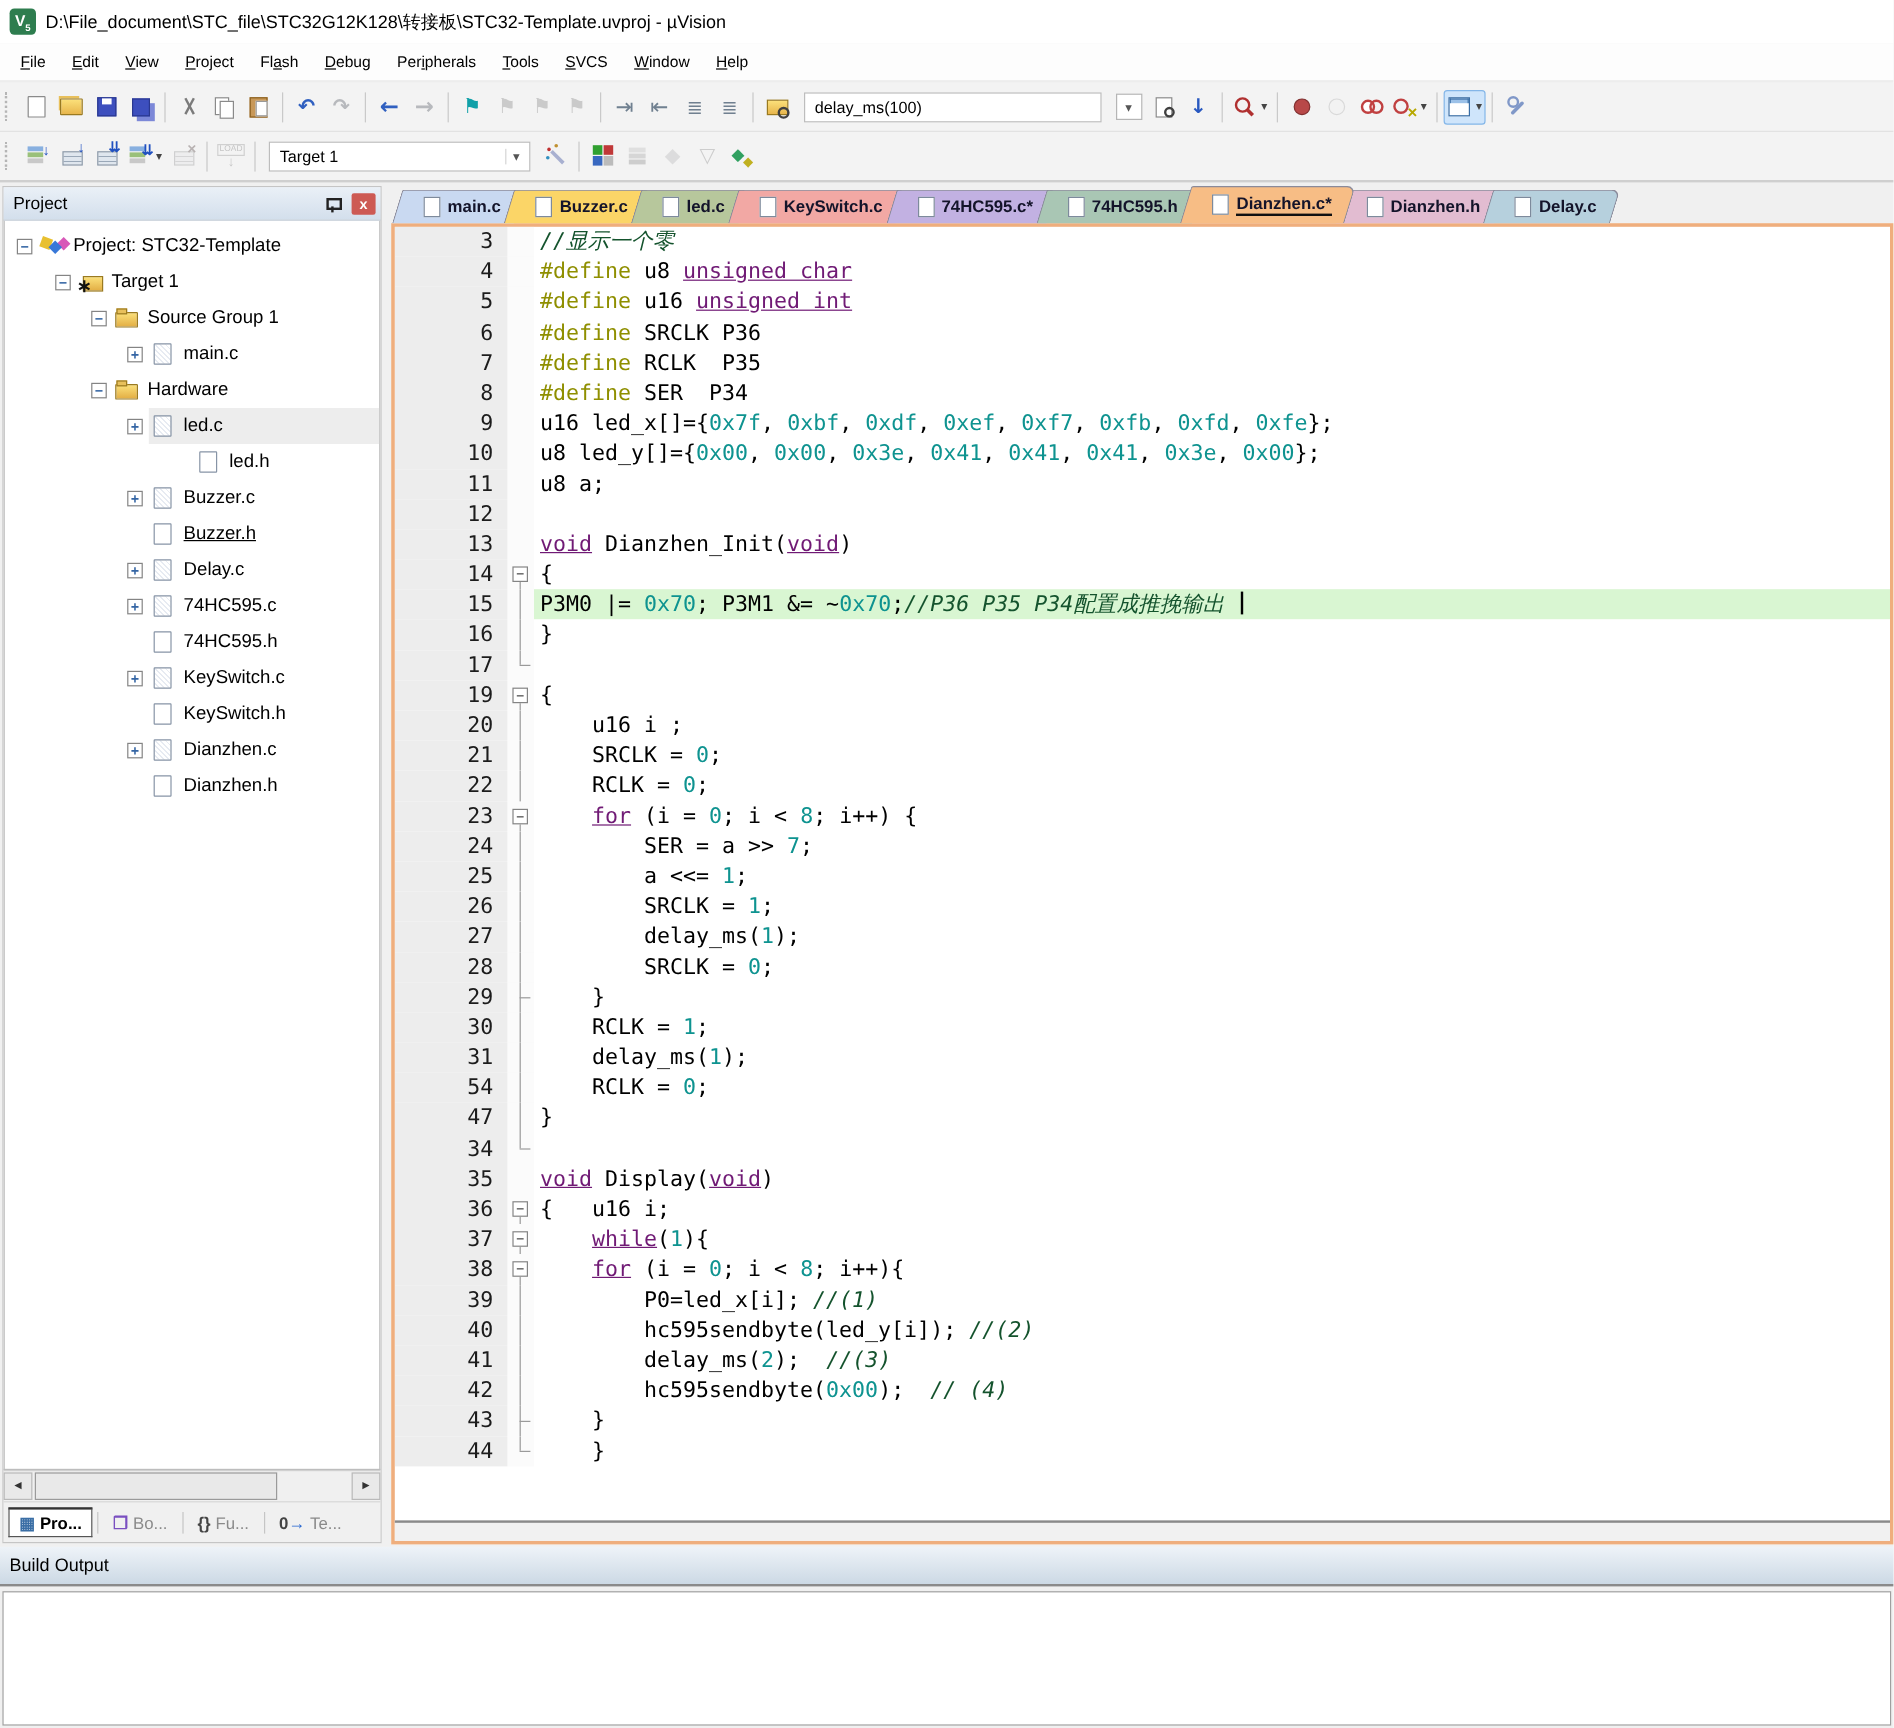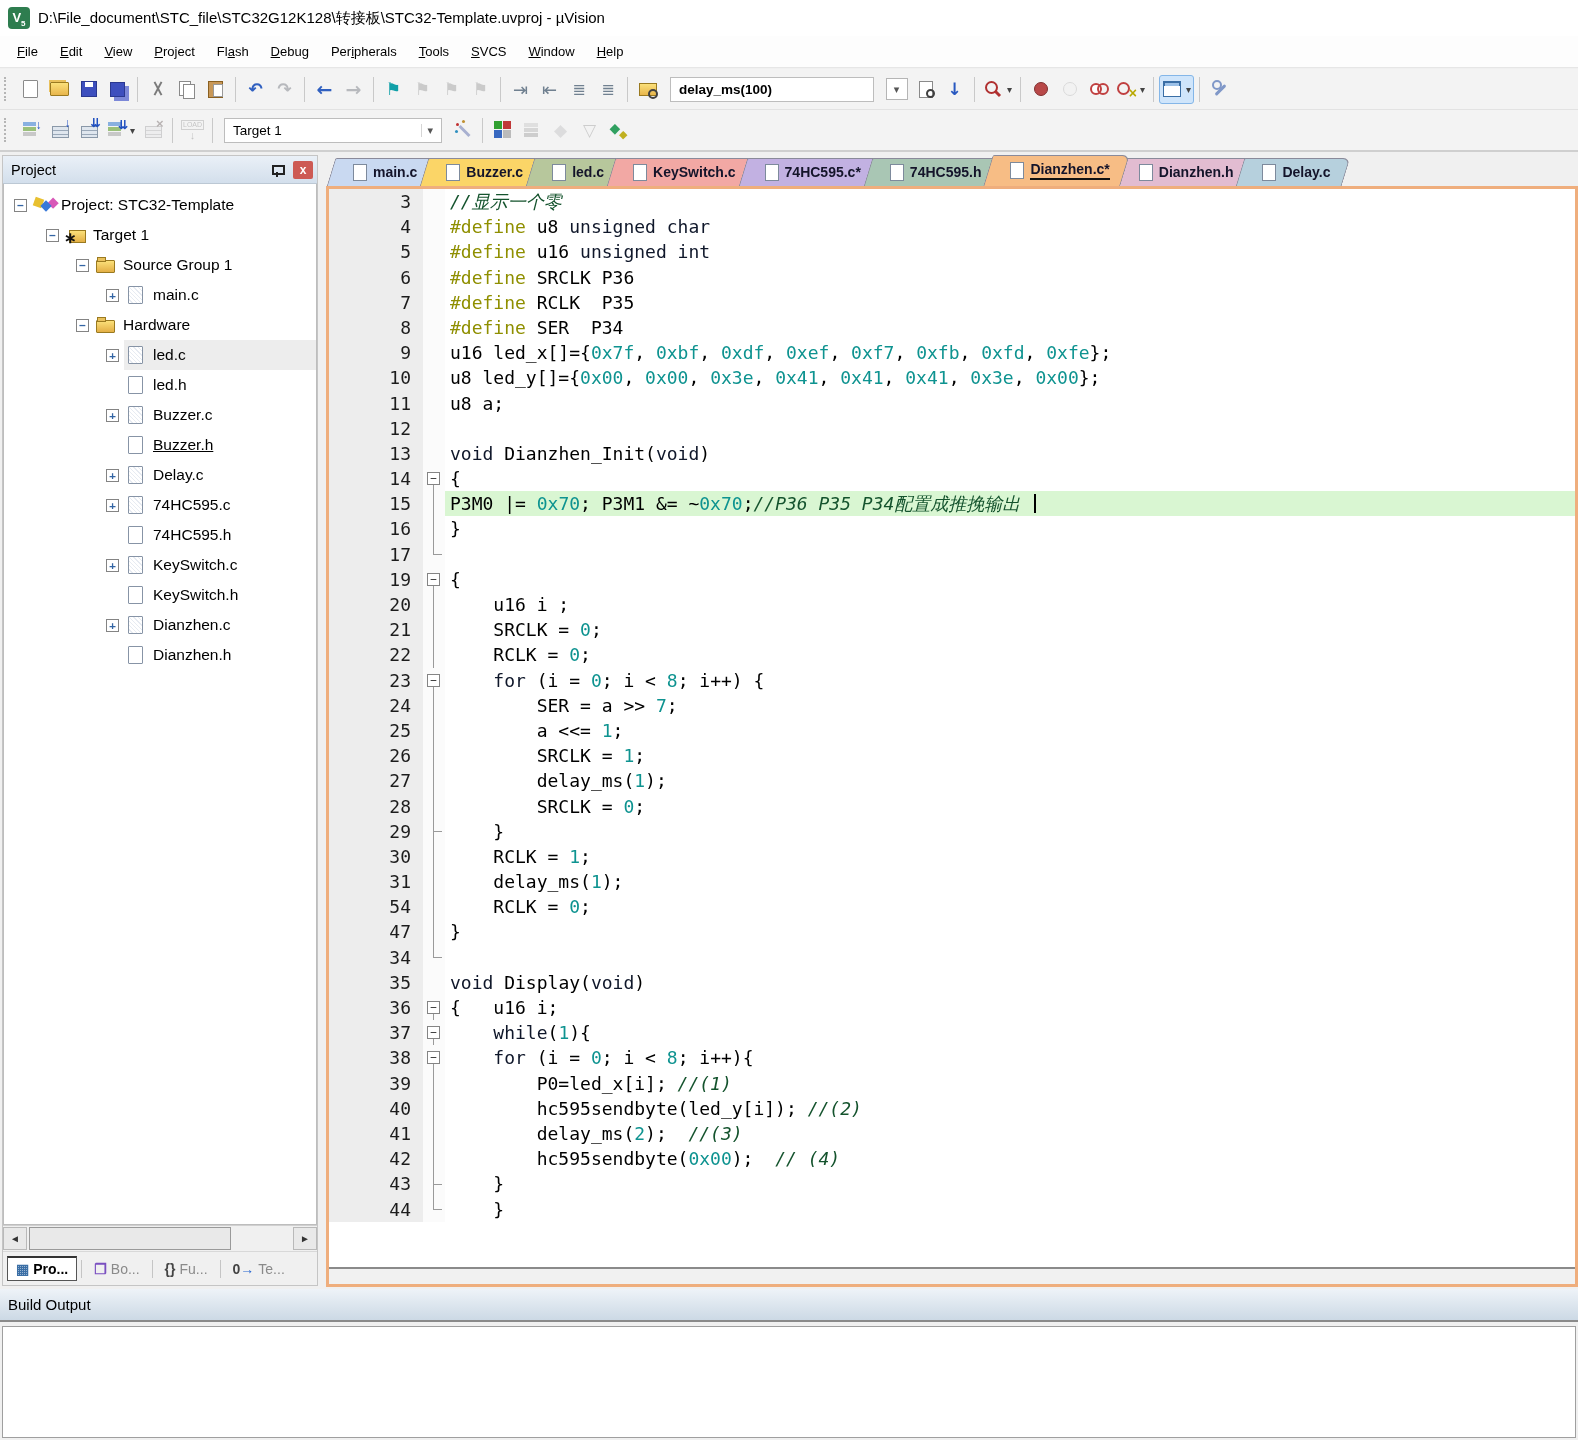--- a/index.html
+++ b/index.html
@@ -20,21 +20,21 @@
   #tb1{top:69px;height:41px;border-bottom:1px solid #e2e2e2;}
   #tb2{top:110px;height:42px;border-bottom:2px solid #cfcfcf;}
   .grip{width:5px;height:24px;border-left:2px dotted #b5b5b5;margin:0 5px 0 4px;}
   .tsep{width:1px;height:25px;background:#c9c9c9;margin:0 5px;}
   .tbtn{display:flex;align-items:center;justify-content:center;min-width:27px;height:27px;position:relative;border-radius:3px;border:1px solid transparent;}
   .tbtn.active{background:#cfe5fb;border:1px solid #84b6e8;}
   .tbtn.dis{opacity:.38;filter:grayscale(.9);}
   .drop{font-size:10px;color:#444;margin:0 2px;}
   .combo{height:25px;background:#fff;border:1px solid #bdbdbd;display:flex;align-items:center;
          font-size:13.5px;padding:0 8px;box-sizing:border-box;}
-  #find-combo{width:204px;margin:0 8px;font-weight:bold;}
+  #find-combo{width:248px;margin:0 8px;}
   #target-combo{width:218px;margin:0 6px;justify-content:space-between;}
   .combo .ca{color:#555;font-size:11px;border-left:1px solid #d5d5d5;padding-left:6px;margin-left:6px;}
   
   .ig{position:relative;width:24px;height:24px;display:flex;align-items:center;justify-content:center;font-size:17px;}
   .ig.glyph{font-family:"DejaVu Sans",sans-serif;}
   .ic-page::before{content:"";width:13px;height:16px;background:#fff;border:1px solid #8a8a8a;border-radius:1px;}
   .ic-folder-open::before{content:"";width:17px;height:12px;background:linear-gradient(#fbe07a,#e8b64c);
       border:1px solid #9a7a20;border-radius:1px;box-shadow:-2px -3px 0 -1px #e8c05c;}
   .ic-floppy::before{content:"";width:14px;height:14px;background:#3d4fbe;border:1px solid #2a3890;}
   .ic-floppy::after{content:"";position:absolute;width:8px;height:5px;background:#fff;top:5px;}
@@ -149,21 +149,21 @@
   .fm{width:22px;flex:none;position:relative;background:#fbfbfb;}
   .fm .vfull{position:absolute;left:10px;top:0;bottom:0;border-left:1px solid #9a9a9a;}
   .fm .vtop{position:absolute;left:10px;top:0;height:50%;border-left:1px solid #9a9a9a;}
   .fm .vbot{position:absolute;left:10px;top:50%;bottom:0;border-left:1px solid #9a9a9a;}
   .fm .hst{position:absolute;left:10px;top:50%;width:9px;border-top:1px solid #9a9a9a;}
   .fm .box{position:absolute;left:4px;top:50%;margin-top:-6.5px;width:13px;height:13px;background:#fff;border:1px solid #848484;
            color:#333;font:11px/11px "DejaVu Sans Mono",monospace;text-align:center;z-index:2;box-sizing:border-box;}
   .ct{flex:1;padding-left:5px;}
   .crow.hl .ct{background:#d9f6d2;}
   .caret{display:inline-block;width:2px;height:19px;background:#000;vertical-align:-3px;margin-left:14px;}
-  .s-d{color:#000;} .s-k{color:#0f172a;} .s-c{color:#14532d;font-style:italic;} .s-n{color:#0e9390;} .s-p{color:#8f8f00;}
+  .s-d{color:#000;} .s-k{color:#701a75;text-decoration:underline;} .s-c{color:#14532d;font-style:italic;} .s-n{color:#0e9390;} .s-p{color:#8f8f00;}
   #escroll{height:15px;background:#f1f1f1;border-top:2px solid #8a8a8a;flex:none;}
   
   #build-header{position:absolute;left:0;top:1289px;width:1578px;height:33px;
                 background:linear-gradient(#eef3f8,#ccd9e5);border-bottom:2px solid #8a8a8a;
                 display:flex;align-items:center;padding-left:8px;box-sizing:border-box;font-size:15px;}
   #build-body{position:absolute;left:2px;top:1326px;width:1574px;height:112px;background:#fff;border:1px solid #9f9f9f;box-sizing:border-box;}
 </style>
 </head>
 <body>
 
@@ -385,21 +385,21 @@
           <span>Hardware</span>
         </span>
       </div>
       <div class="trow sel" style="padding-left: 102px;">
         <span class="texp">+</span>
         <span class="tlabel-wrap">
           <span class="ti ti-file-c"></span>
           <span>led.c</span>
         </span>
       </div>
-      <div class="trow" style="padding-left: 102px;">
+      <div class="trow" style="padding-left: 102px; gap: 38px;">
         <span class="texp none"></span>
         <span class="tlabel-wrap">
           <span class="ti ti-file-h"></span>
           <span>led.h</span>
         </span>
       </div>
       <div class="trow" style="padding-left: 102px;">
         <span class="texp">+</span>
         <span class="tlabel-wrap">
           <span class="ti ti-file-c"></span>

